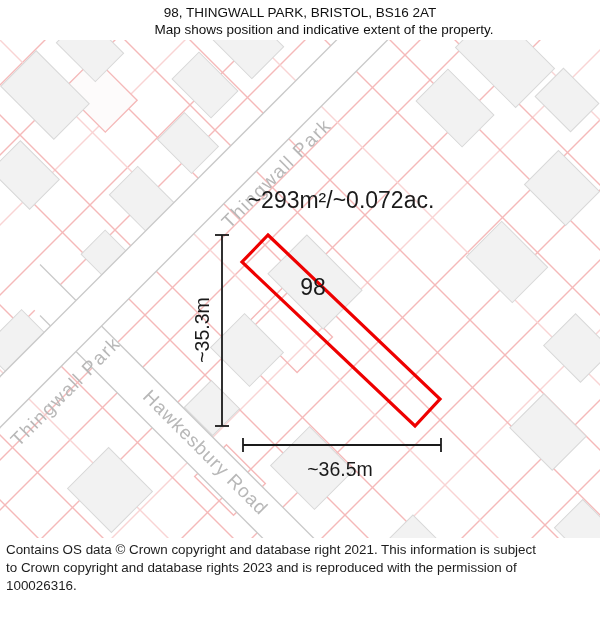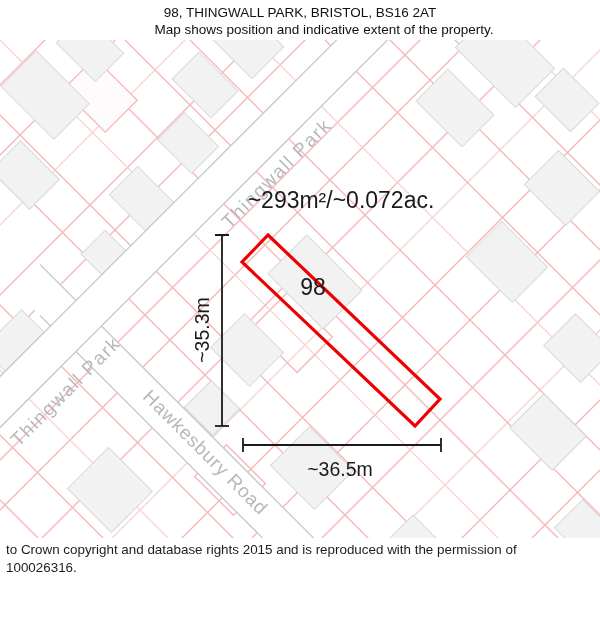--- a/index.html
+++ b/index.html
@@ -1,17 +1,17 @@
 <!DOCTYPE html>
 <html><head>
 <meta charset="utf-8">
 <style>
   html,body{margin:0;padding:0;background:#fff;}
   body{width:600px;height:625px;font-family:"Liberation Sans",sans-serif;-webkit-font-smoothing:antialiased;}
-  .page{position:relative;width:600px;height:625px;background:#fff;overflow:hidden;border-radius:29px;}
+  .page{position:relative;width:600px;height:625px;background:#fff;overflow:hidden;}
   .hdr{position:absolute;top:0;left:0;width:600px;height:40px;background:#fff;text-align:center;z-index:3;}
   .hdr .t1{font-size:13.5px;color:#111;padding-top:4px;line-height:17px;}
   .hdr .t2{font-size:13.5px;color:#111;line-height:17px;margin-left:48px;}
   .mapwrap{position:absolute;top:40px;left:0;width:600px;height:498px;z-index:1;}
   .ftr{position:absolute;top:538px;left:0;width:588px;height:87px;background:#fff;z-index:3;
        padding:3px 6px 0 6px;font-size:13.4px;line-height:18px;color:#1d1d1d;text-align:left;}
   svg text{font-family:"Liberation Sans",sans-serif;}
 </style>
 </head>
 <body>
@@ -134,17 +134,18 @@
     <g stroke="#1a1a1a" stroke-width="1.8">
       <line x1="243" y1="405" x2="441" y2="405"></line>
       <line x1="243" y1="398" x2="243" y2="412"></line>
       <line x1="441" y1="398" x2="441" y2="412"></line>
     </g>
     <text x="340" y="436" text-anchor="middle" font-size="19.5" fill="#1a1a1a">~36.5m</text>
   </svg>
   </div>
 
   <div class="ftr">
-    <div>to Crown copyright and database rights 2015 and is reproduced with the permission of</div>
+    <div>Contains OS data © Crown copyright and database right 2021. This information is subject</div>
+    <div>to Crown copyright and database rights 2023 and is reproduced with the permission of</div>
     <div>100026316.</div>
   </div>
 
 </div>
 
 </body></html>

